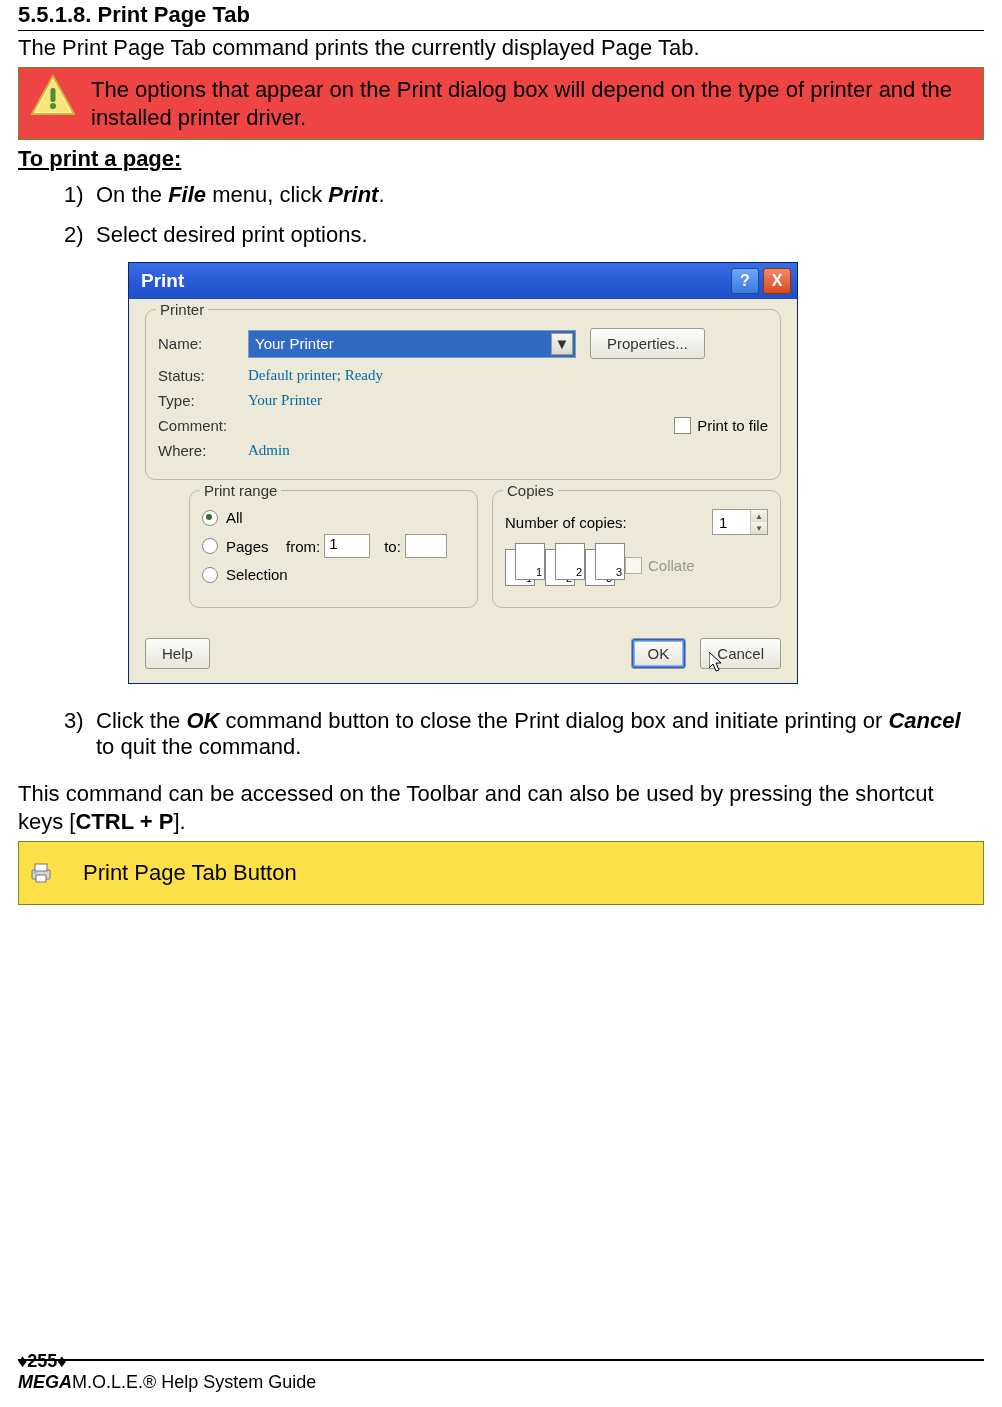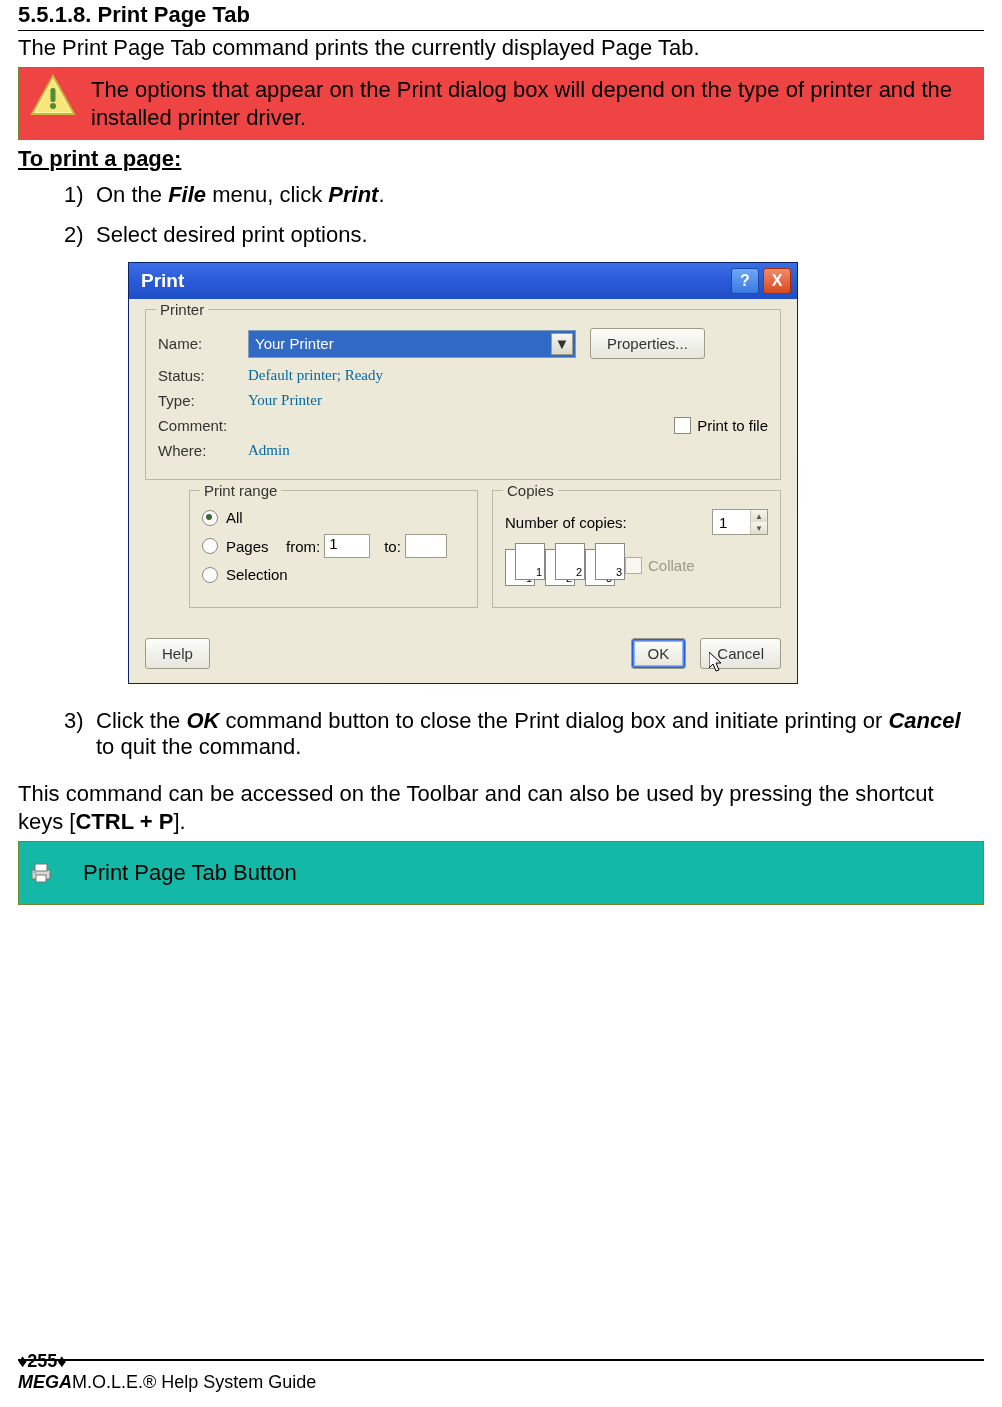--- a/index.html
+++ b/index.html
@@ -121,21 +121,21 @@
     font-weight: bold;
     font-size: 16px;
   }
   .tb-help { background: linear-gradient(#6fa6f5,#3a7ae0); border:1px solid #1a4aa8; color:#fff;}
   .tb-close { background: linear-gradient(#f28b6b,#d64a1f); border:1px solid #a02e00; color:#fff;}
   .dlg-body {
     padding: 10px 16px 14px 16px;
   }
   .groupbox {
     border: 1px solid #b9b9a6;
-    border-radius: 0;
+    border-radius: 10px;
     position: relative;
     padding: 18px 12px 12px 12px;
     margin-bottom: 10px;
     background: #ece9d8;
   }
   .groupbox .legend {
     position: absolute;
     top: -9px;
     left: 10px;
     background: #ece9d8;
@@ -211,21 +211,21 @@
     display:flex; justify-content:space-between; margin-top:20px; align-items:center;
   }
   .btn-row .right { display:flex; gap:14px; align-items:center;}
   .cursor-arrow {
     position:absolute; width:16px; height:20px; pointer-events:none;
   }
 
   
   .green-box {
     border: 1.5px solid #6c8a2a;
-    background: #14b8a6;
+    background: #fde047;
     display:flex;
     align-items:center;
     padding: 6px 10px;
     margin: 2px 0 0 0;
     height: 64px;
     box-sizing: border-box;
   }
   .green-icon {
     width: 40px; flex: 0 0 40px; display:flex; align-items:flex-start; justify-content:flex-start;
   }

